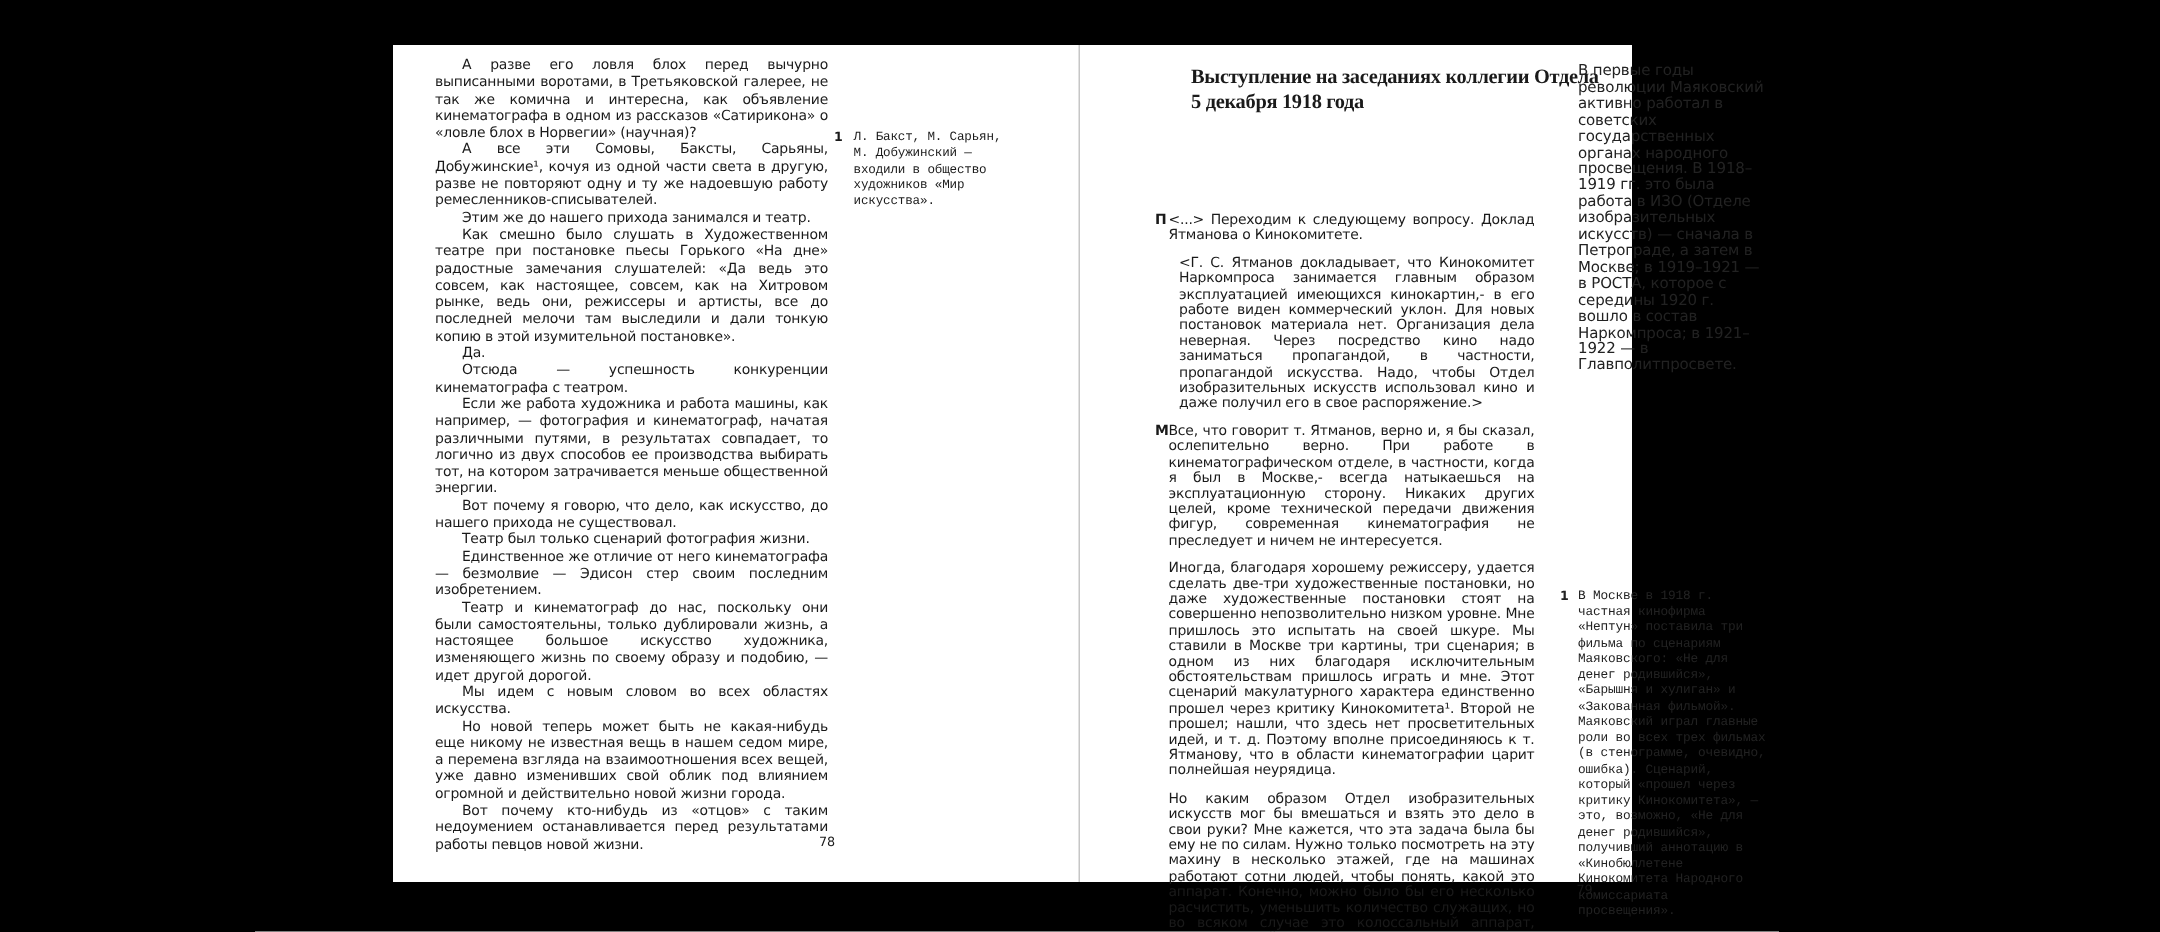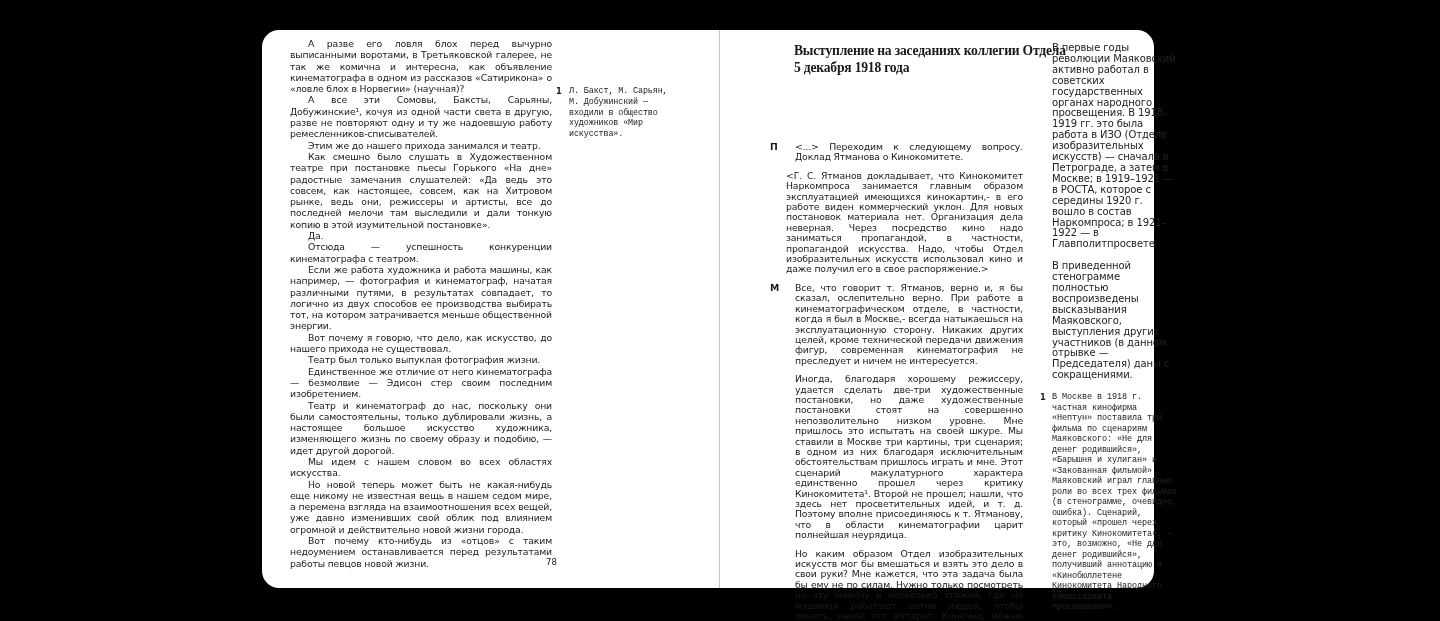--- a/index.html
+++ b/index.html
@@ -5,23 +5,22 @@
   html,body{margin:0;padding:0;}
   body{
     width:1440px;height:621px;
     background:#000;
     font-family:"DejaVu Sans","Liberation Sans",sans-serif;
     color:#1a1a1a;
     overflow:hidden;
     position:relative;
   }
   .spread{
-    position:absolute;left:262px;top:30px;width:892px;height:558px;
+    position:absolute;left:262px;top:30px;width:826px;height:558px;
     background:#fff;
-    border-radius:17px;
   }
   .gutter-line{
     position:absolute;left:457px;top:0;width:1px;height:558px;
     background:#c6c6c6;
   }
   
   .left-main{
     position:absolute;left:28px;top:8px;width:262px;
     font-size:9.3px;line-height:11.3px;letter-spacing:-0.15px;
     text-align:justify;
@@ -46,21 +45,21 @@
     font-size:13.6px;line-height:17px;font-weight:bold;letter-spacing:-0.2px;font-family:Liberation Serif, serif;
   }
   .dialog{
     position:absolute;left:508px;top:112px;width:253px;
     font-size:9.3px;line-height:10.4px;letter-spacing:-0.15px;
   }
   .drow{position:relative;margin-bottom:8px;}
   .speaker{
     position:absolute;left:0;top:0;font-weight:bold;font-size:9.3px;
   }
-  .dtext{margin-left:25px;text-align:justify;}
+  .dtext{margin-left:9px;text-align:justify;}
   .dtext.full{margin-left:16px;}
   .margin-col{
     position:absolute;left:790px;top:13px;width:124px;
     font-size:10px;line-height:10.9px;letter-spacing:-0.1px;color:#222;
   }
   .margin-col .note{margin:0 0 11px 0;}
   .margin-fn{
     position:absolute;left:778px;top:362px;width:138px;
     font-size:8.5px;line-height:10.5px;letter-spacing:-0.1px;color:#222;
   }
@@ -74,24 +73,24 @@
 
   <div class="left-main">
     <p>А разве его ловля блох перед вычурно выписанными воротами, в Третьяковской галерее, не так же комична и интересна, как объявление кинематографа в одном из рассказов «Сатирикона» о «ловле блох в Норвегии» (научная)?</p>
     <p>А все эти Сомовы, Баксты, Сарьяны, Добужинские¹, кочуя из одной части света в другую, разве не повторяют одну и ту же надоевшую работу ремесленников-списывателей.</p>
     <p>Этим же до нашего прихода занимался и театр.</p>
     <p>Как смешно было слушать в Художественном театре при постановке пьесы Горького «На дне» радостные замечания слушателей: «Да ведь это совсем, как настоящее, совсем, как на Хитровом рынке, ведь они, режиссеры и артисты, все до последней мелочи там выследили и дали тонкую копию в этой изумительной постановке».</p>
     <p>Да.</p>
     <p>Отсюда — успешность конкуренции кинематографа с театром.</p>
     <p>Если же работа художника и работа машины, как например, — фотография и кинематограф, начатая различными путями, в результатах совпадает, то логично из двух способов ее производства выбирать тот, на котором затрачивается меньше общественной энергии.</p>
     <p>Вот почему я говорю, что дело, как искусство, до нашего прихода не существовал.</p>
-    <p>Театр был только выпуклая фотография жизни.</p>
+    <p>Театр был только сценарий фотография жизни.</p>
     <p>Единственное же отличие от него кинематографа — безмолвие — Эдисон стер своим последним изобретением.</p>
     <p>Театр и кинематограф до нас, поскольку они были самостоятельны, только дублировали жизнь, а настоящее большое искусство художника, изменяющего жизнь по своему образу и подобию, — идет другой дорогой.</p>
-    <p>Мы идем с нашем словом во всех областях искусства.</p>
+    <p>Мы идем с новым словом во всех областях искусства.</p>
     <p>Но новой теперь может быть не какая-нибудь еще никому не известная вещь в нашем седом мире, а перемена взгляда на взаимоотношения всех вещей, уже давно изменивших свой облик под влиянием огромной и действительно новой жизни города.</p>
     <p>Вот почему кто-нибудь из «отцов» с таким недоумением останавливается перед результатами работы певцов новой жизни.</p>
 
   </div>
 
   <div class="footnote-left">
     <span class="fn-num">1</span>
     <div class="fn-text">Л. Бакст, М. Сарьян, М. Добужинский — входили в общество художников «Мир искусства».</div>
   </div>
 
@@ -117,21 +116,20 @@
     <div class="drow">
       <div class="dtext">Иногда, благодаря хорошему режиссеру, удается сделать две-три художественные постановки, но даже художественные постановки стоят на совершенно непозволительно низком уровне. Мне пришлось это испытать на своей шкуре. Мы ставили в Москве три картины, три сценария; в одном из них благодаря исключительным обстоятельствам пришлось играть и мне. Этот сценарий макулатурного характера единственно прошел через критику Кинокомитета¹. Второй не прошел; нашли, что здесь нет просветительных идей, и т. д. Поэтому вполне присоединяюсь к т. Ятманову, что в области кинематографии царит полнейшая неурядица.</div>
     </div>
     <div class="drow">
       <div class="dtext">Но каким образом Отдел изобразительных искусств мог бы вмешаться и взять это дело в свои руки? Мне кажется, что эта задача была бы ему не по силам. Нужно только посмотреть на эту махину в несколько этажей, где на машинах работают сотни людей, чтобы понять, какой это аппарат. Конечно, можно было бы его несколько расчистить, уменьшить количество служащих, но во всяком случае это колоссальный аппарат, регулирующий всевозможные технические вопросы.</div>
     </div>
   </div>
 
   <div class="margin-col">
     <div class="note">В первые годы революции Маяковский активно работал в советских государственных органах народного просвещения. В 1918–1919 гг. это была работа в ИЗО (Отделе изобразительных искусств) — сначала в Петрограде, а затем в Москве; в 1919–1921 — в РОСТА, которое с середины 1920 г. вошло в состав Наркомпроса; в 1921–1922 — в Главполитпросвете.</div>
-    <div class="note">В приведенной стенограмме полностью воспроизведены высказывания Маяковского, выступления других участников (в данном отрывке — Председателя) даны с сокращениями.</div>
   </div>
 
   <div class="margin-fn">
     <span class="fn-num">1</span>
     <div class="fn-text">В Москве в 1918 г. частная кинофирма «Нептун» поставила три фильма по сценариям Маяковского: «Не для денег родившийся», «Барышня и хулиган» и «Закованная фильмой». Маяковский играл главные роли во всех трех фильмах (в стенограмме, очевидно, ошибка). Сценарий, который «прошел через критику Кинокомитета», — это, возможно, «Не для денег родившийся», получивший аннотацию в «Кинобюллетене Кинокомитета Народного комиссариата просвещения».</div>
   </div>
 
   <div class="pagenum pagenum-right">79</div>
 </div>
 

